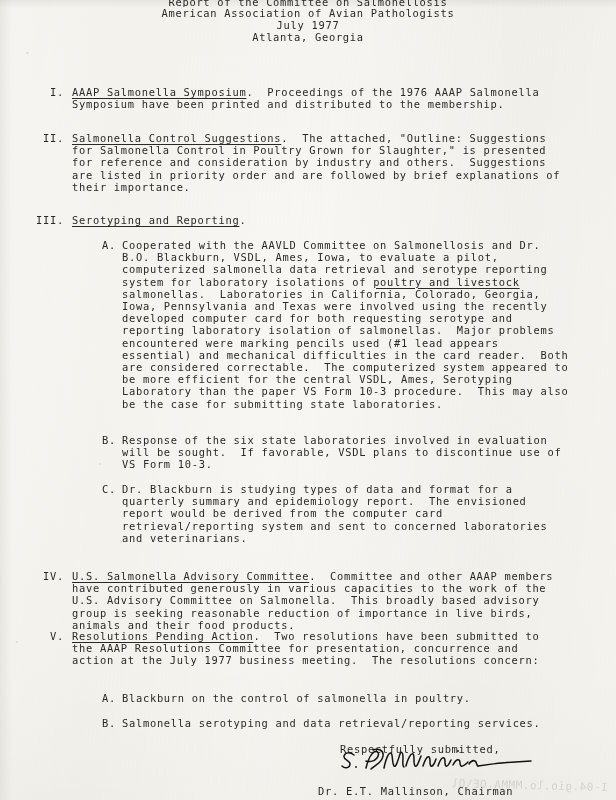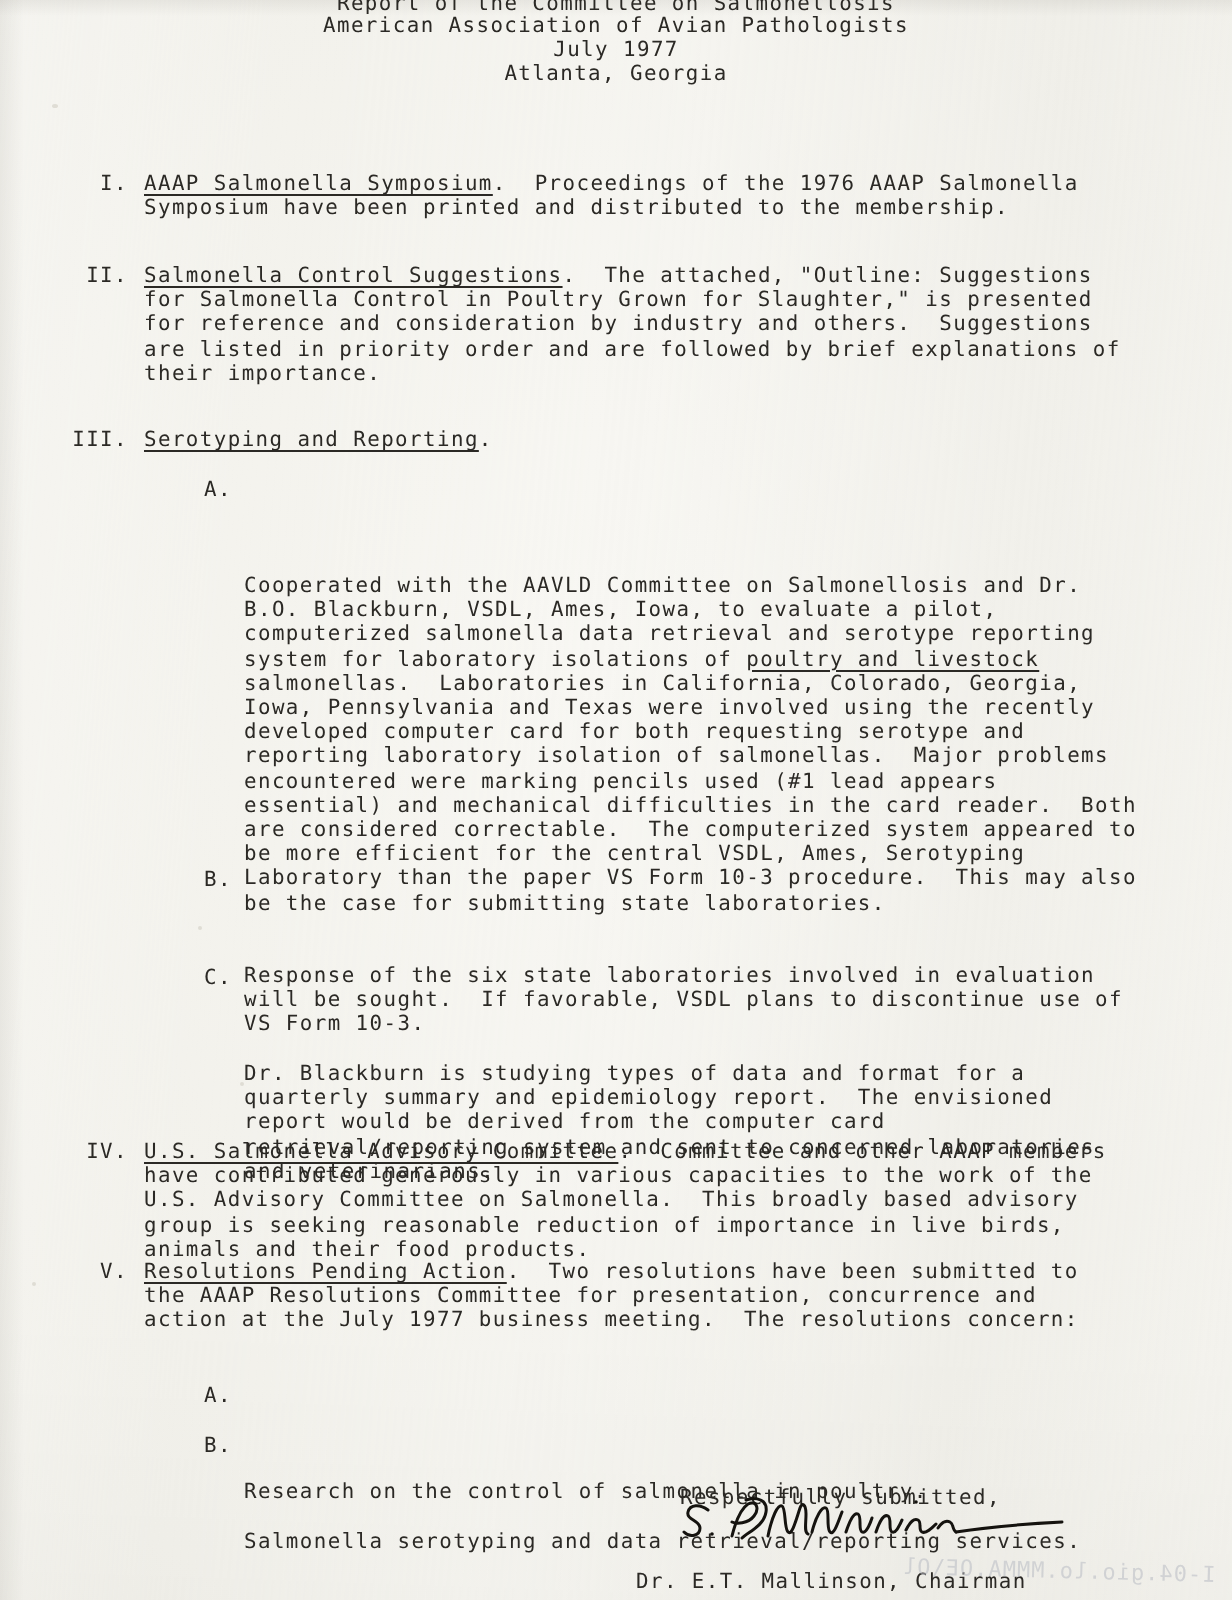--- a/index.html
+++ b/index.html
@@ -115,21 +115,20 @@
   }
   .sub-letter {
     width: 122px;
     min-width: 122px;
     text-align: left;
     padding-left: 102px;
   }
   .sub-body {
     width: 448px;
     white-space: pre-wrap;
-    margin-top: 48px;
   }
   .u { text-decoration: underline; text-decoration-thickness: from-font; text-underline-offset: 2px; }
 
   
   .closing {
     position: absolute;
     left: 340px;
     top: 743px;
     width: 276px;
   }
@@ -243,21 +242,21 @@
   <div class="section" style="top:630px;">
     <div class="sec-row">
       <div class="tw sec-num">V.</div>
       <div class="tw sec-body"><span class="sec-title">Resolutions Pending Action</span><span>.  Two resolutions have been submitted to the AAAP Resolutions Committee for presentation, concurrence and action at the July 1977 business meeting.  The resolutions concern:</span></div>
     </div>
   </div>
 
   <div class="subsection" style="top:692px;">
     <div class="sub-row">
       <div class="tw sub-letter">A.</div>
-      <div class="tw sub-body">Research on the control of salmonella in poultry.</div>
+      <div class="tw sub-body">Blackburn on the control of salmonella in poultry.</div>
     </div>
   </div>
 
   <div class="subsection" style="top:717px;">
     <div class="sub-row">
       <div class="tw sub-letter">B.</div>
       <div class="tw sub-body">Salmonella serotyping and data retrieval/reporting services.</div>
     </div>
   </div>
 

